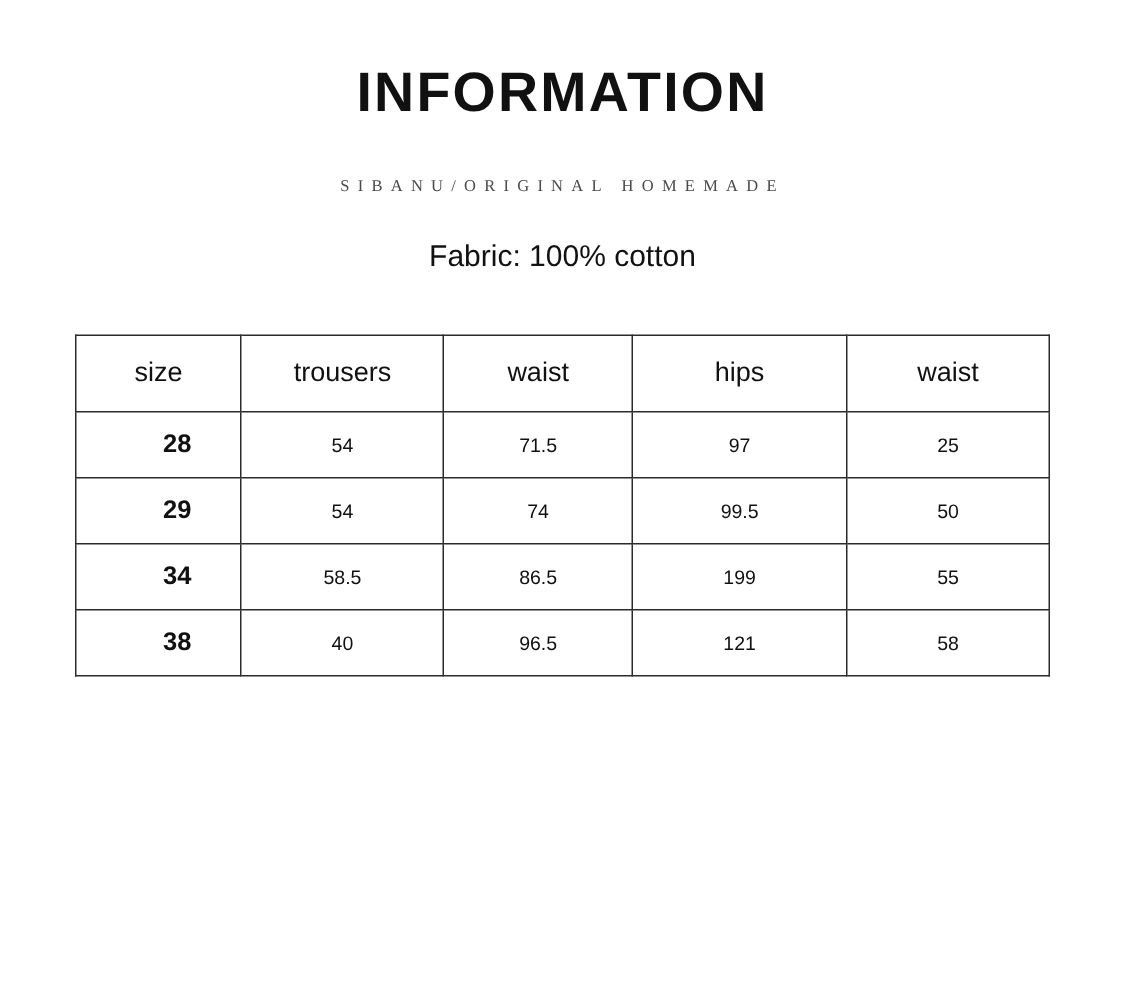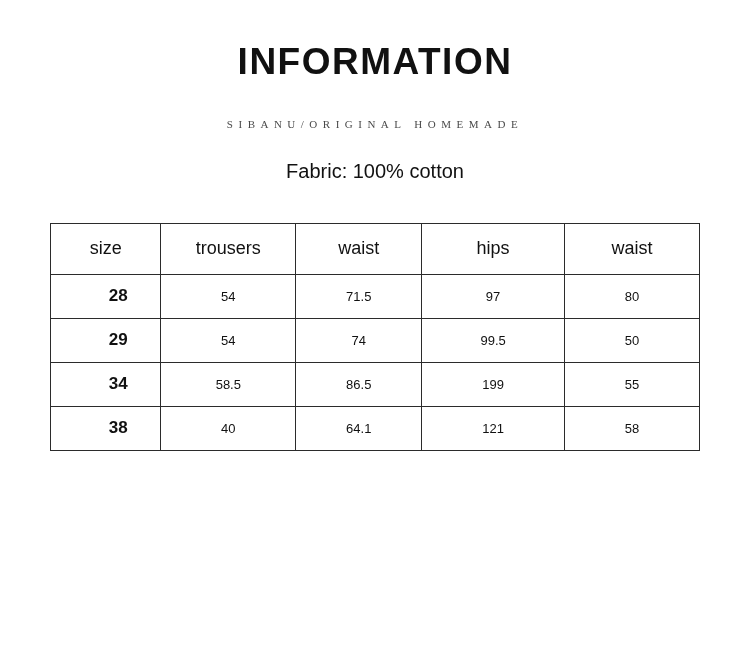--- a/index.html
+++ b/index.html
@@ -110,40 +110,40 @@
           <th>hips</th>
           <th>waist</th>
         </tr>
       </thead>
       <tbody>
         <tr>
           <td class="size-cell">28</td>
           <td>54</td>
           <td>71.5</td>
           <td>97</td>
-          <td>80</td>
+          <td>25</td>
         </tr>
         <tr>
           <td class="size-cell">29</td>
           <td>54</td>
           <td>74</td>
           <td>99.5</td>
           <td>50</td>
         </tr>
         <tr>
           <td class="size-cell">34</td>
           <td>58.5</td>
           <td>86.5</td>
           <td>199</td>
           <td>55</td>
         </tr>
         <tr>
           <td class="size-cell">38</td>
           <td>40</td>
-          <td>64.1</td>
+          <td>96.5</td>
           <td>121</td>
           <td>58</td>
         </tr>
       </tbody>
     </table>
   </div>
 
 </div>
 
 </body></html>

